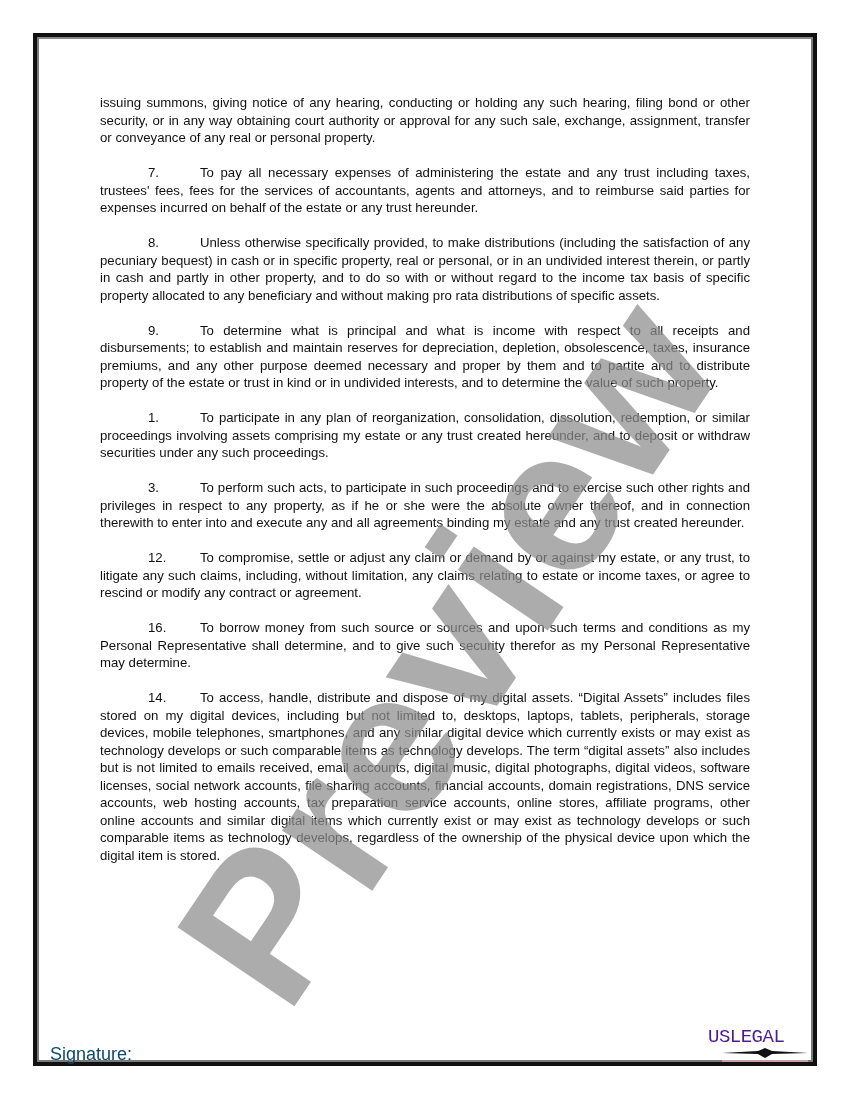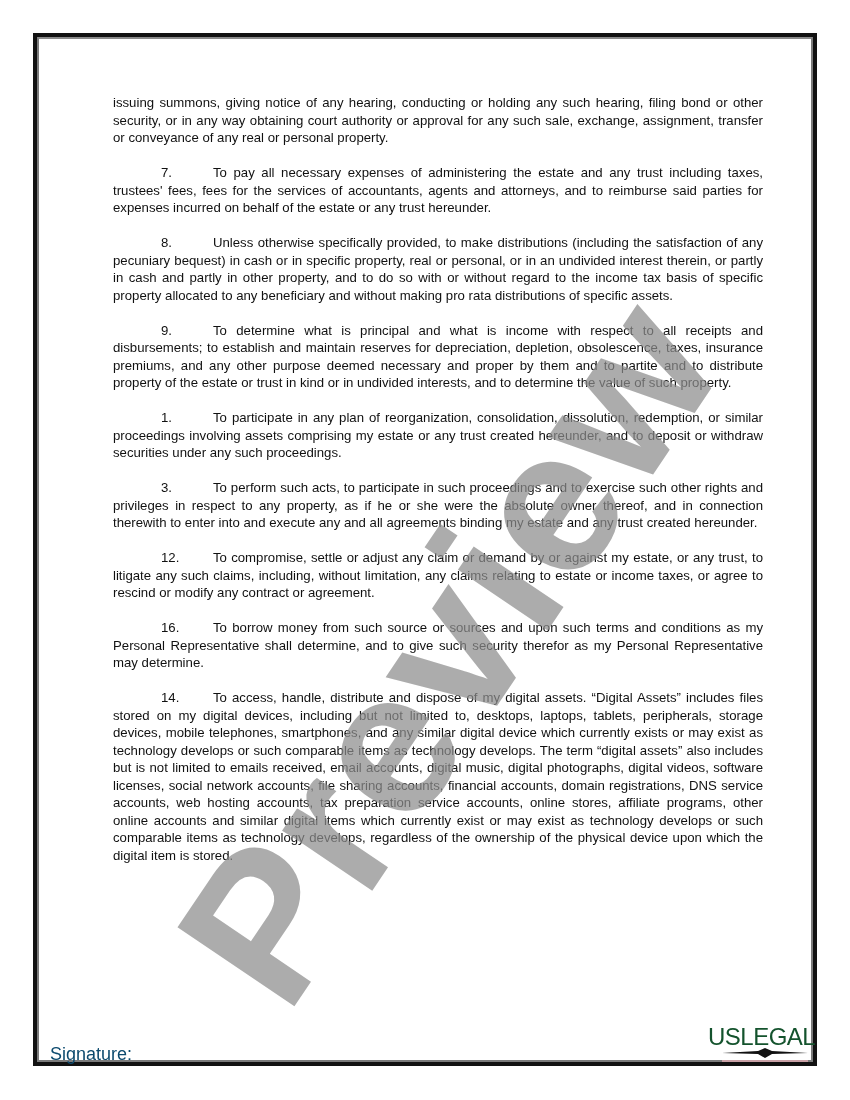--- a/index.html
+++ b/index.html
@@ -8,21 +8,21 @@
       position: absolute; left: 33px; top: 33px; width: 784px; height: 1033px;
       box-sizing: border-box; border: 4px solid #111111; background: #fff;
     }
     .page-frame-inner {
       position: absolute; left: 0; top: 0; right: 0; bottom: 0;
       border: 2px solid #7a7a7a; border-top-color: #8a8a8a;
     }
     .content {
       position: absolute; left: 100px; top: 94px; width: 650px;
       font-family: "Liberation Sans", sans-serif; font-size: 13.2px;
-      line-height: 17.5px; color: #111; text-align: justify; margin-left: 13px;
+      line-height: 17.5px; color: #111; text-align: justify;
     }
     .para { margin: 0 0 17.5px 0; }
     .para .num { display: inline-block; width: 100px; text-indent: 0; }
     .para.indented { text-indent: 48px; }
     .para.indented .num { text-indent: 0; width: 52px; }
     .watermark {
       position: absolute; left: 60px; top: 560px; width: 760px;
       font-family: "Liberation Sans", sans-serif; font-weight: bold;
       font-size: 205px; line-height: 1; color: rgba(140,140,140,0.72);
       transform: rotate(-56deg); transform-origin: 50% 50%;
@@ -31,21 +31,21 @@
     .signature {
       position: absolute; left: 50px; top: 1044px;
       font-family: "Liberation Sans", sans-serif; font-size: 18px; color: #0c4a6e;
       display: flex; align-items: flex-end;
     }
     .signature-line { display: inline-block; width: 248px; border-bottom: 1px solid #111; margin-left: 4px; height: 14px; }
     .logo {
       position: absolute; left: 708px; top: 1025px; width: 114px; height: 40px;
     }
     .logo-text {
-      font-family: Liberation Sans, sans-serif; font-size: 24px; color: #14532d;
+      font-family: Liberation Mono, monospace; font-size: 19px; color: #4c1d95;
       letter-spacing: -0.5px; line-height: 24px; display: block;
     }
     .logo-wings { position: absolute; left: 14px; top: 23px; }
     .logo-tagline {
       position: absolute; left: 14px; top: 35px; width: 86px; height: 2px; background: #c9a0a5;
     }
   </style>
 </head>
 <body>
 

